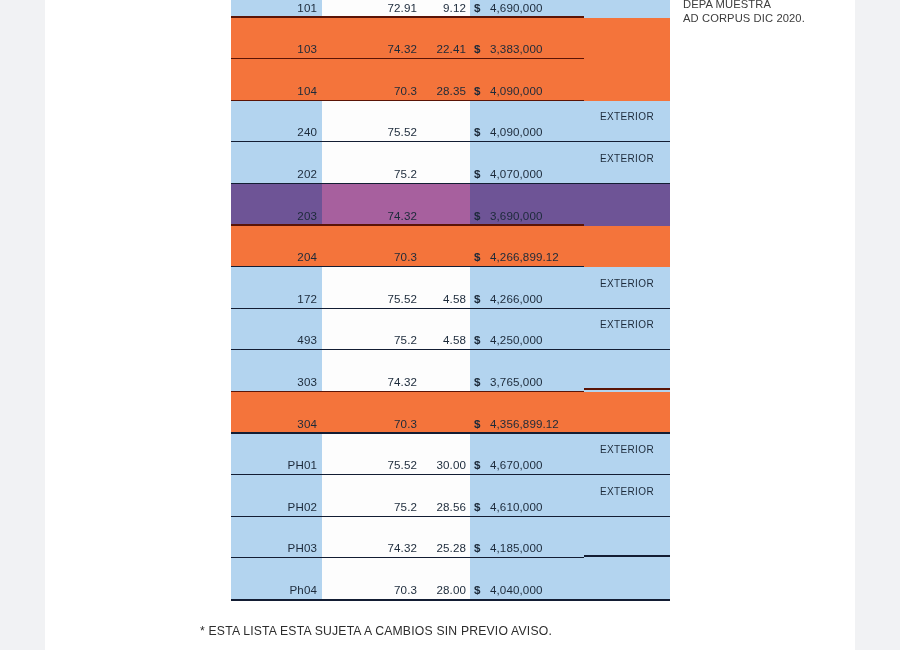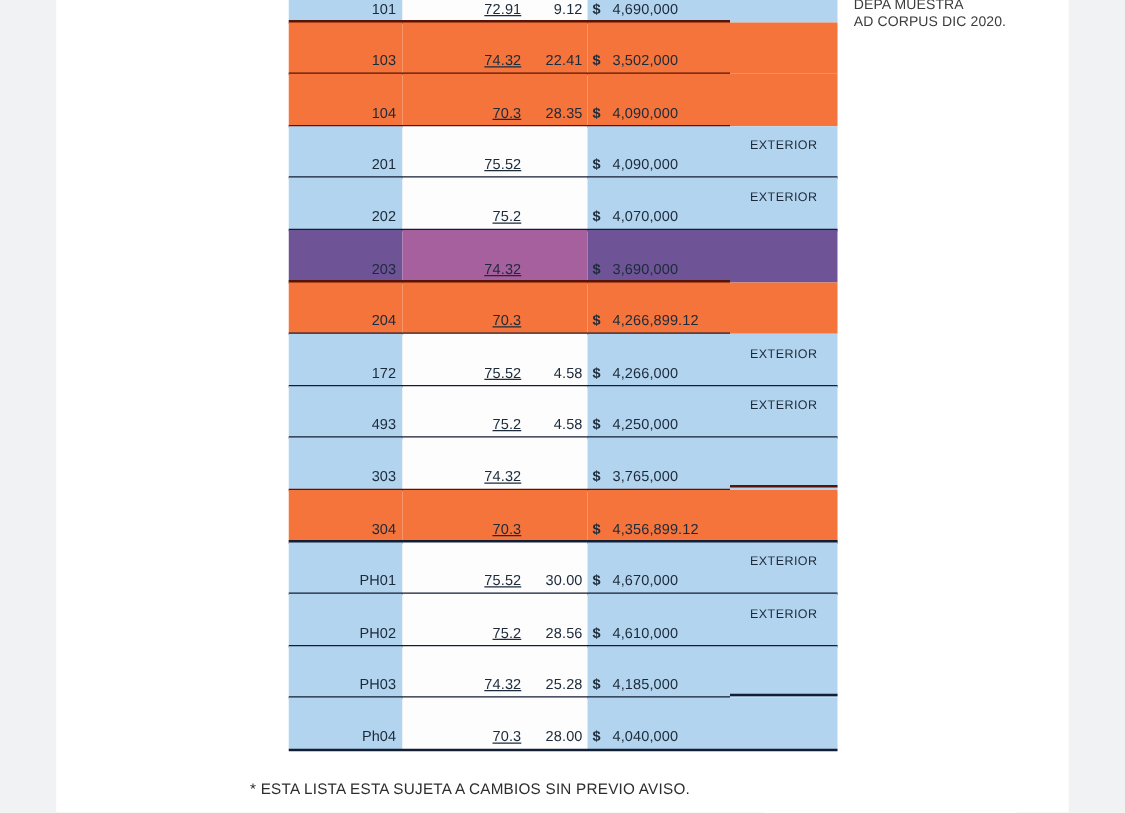--- a/index.html
+++ b/index.html
@@ -64,21 +64,21 @@
   
   .cell {
     position: absolute;
     bottom: 4px;
     font-size: 11.6px;
     color: #1c2a3a;
     letter-spacing: .1px;
     white-space: nowrap;
   }
   .c-id     { left: 0;     width: 86px;  text-align: right; margin-top: 28px; }
-  .c-area   { left: 86px;  width: 100px; text-align: right; text-decoration: underline; }
+  .c-area   { left: 86px;  width: 100px; text-align: right; }
   .c-terr   { left: 186px; width: 49px;  text-align: right; }
   .c-cur    { left: 243px; width: 12px;  text-align: left; font-weight: 600;}
   .c-price  { left: 259px; width: 110px; text-align: left; margin-top: 48px; }
   .c-tag    { left: 352px; width: 88px;  text-align: center; bottom: 20px;
               font-size: 10px; letter-spacing: .35px; }
 
   
   .rule {
     position: absolute;
     height: 2.2px;
@@ -131,41 +131,41 @@
           <div class="rule short maroon"></div>
         </div>
         <div class="row orange">
           <div class="bg-id"></div>
           <div class="bg-mid"></div>
           <div class="bg-right"></div>
           <div class="cell c-id">103</div>
           <div class="cell c-area">74.32</div>
           <div class="cell c-terr">22.41</div>
           <div class="cell c-cur">$</div>
-          <div class="cell c-price">3,502,000</div>
+          <div class="cell c-price">3,383,000</div>
           <div class="cell c-tag"></div>
           <div class="rule short maroon"></div>
         </div>
         <div class="row orange">
           <div class="bg-id"></div>
           <div class="bg-mid"></div>
           <div class="bg-right"></div>
           <div class="cell c-id">104</div>
           <div class="cell c-area">70.3</div>
           <div class="cell c-terr">28.35</div>
           <div class="cell c-cur">$</div>
           <div class="cell c-price">4,090,000</div>
           <div class="cell c-tag"></div>
           <div class="rule short maroon"></div>
         </div>
         <div class="row blue">
           <div class="bg-id"></div>
           <div class="bg-mid"></div>
           <div class="bg-right"></div>
-          <div class="cell c-id">201</div>
+          <div class="cell c-id">240</div>
           <div class="cell c-area">75.52</div>
           <div class="cell c-terr"></div>
           <div class="cell c-cur">$</div>
           <div class="cell c-price">4,090,000</div>
           <div class="cell c-tag">EXTERIOR</div>
           <div class="rule full"></div>
         </div>
         <div class="row blue">
           <div class="bg-id"></div>
           <div class="bg-mid"></div>

